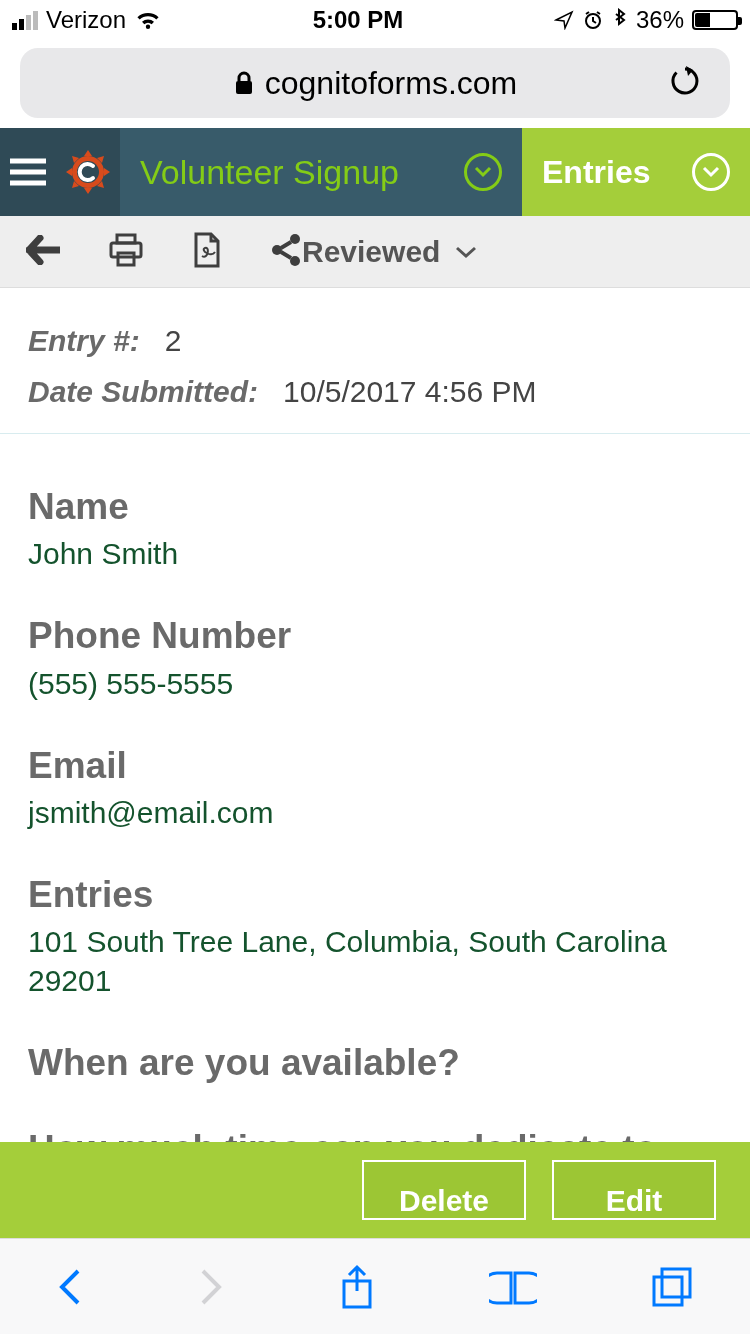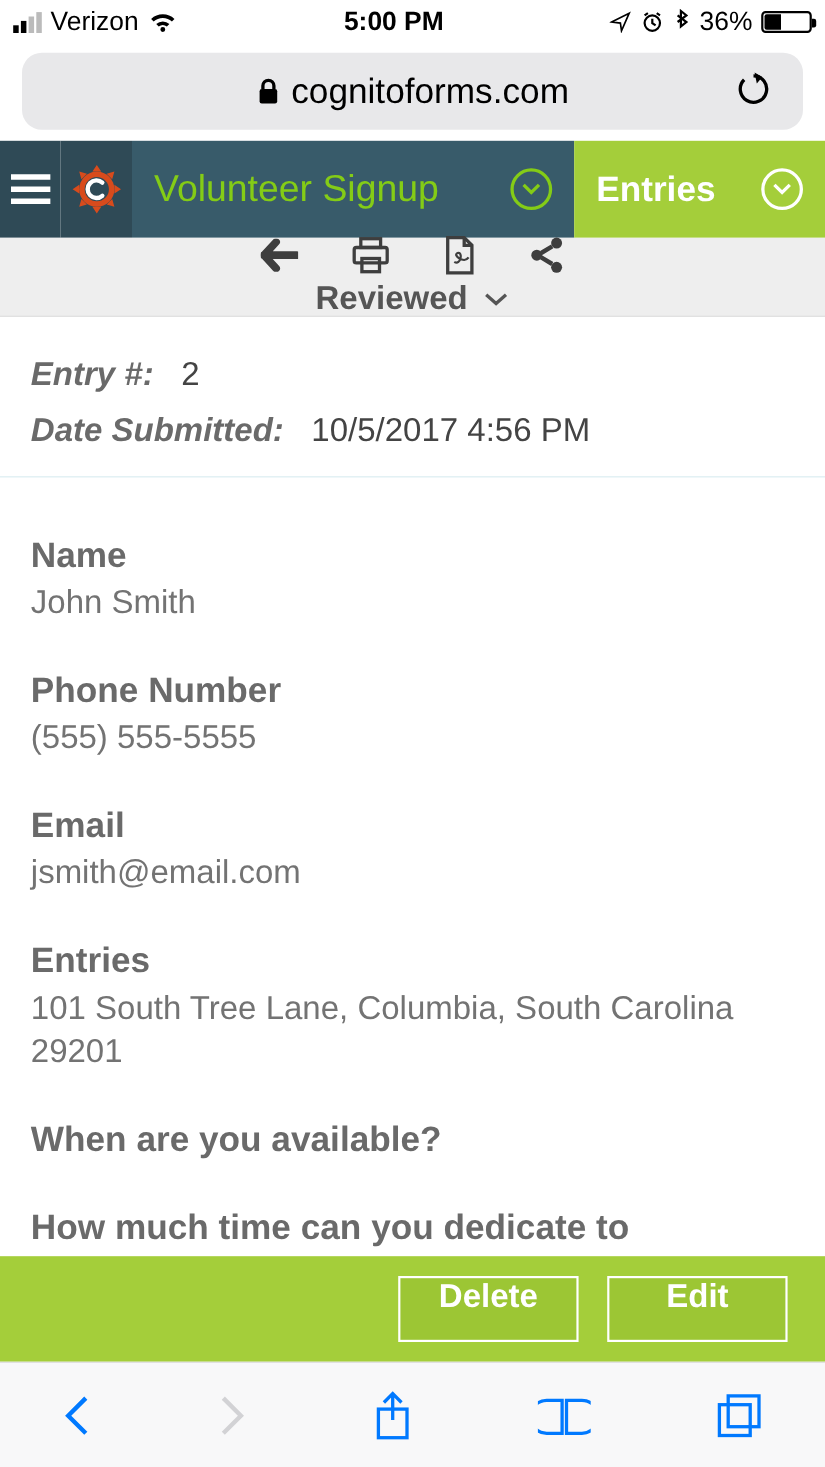--- a/index.html
+++ b/index.html
@@ -61,44 +61,43 @@
     padding:0 20px; font-size:34px; font-weight:300;
   }
   .entries-tab {
     width:228px; background:#a4ce3a; color:#fff; display:flex; align-items:center; justify-content:space-between;
     padding:0 20px; font-size:32px; font-weight:700;
   }
   .chev-circle { width:38px; height:38px; border:3px solid currentColor; border-radius:50%; display:flex; align-items:center; justify-content:center; }
   
   .toolbar {
     height:72px; background:#eeeeee; border-bottom:1px solid #ddd;
-    display:flex; align-items:center; justify-content:center;
+    display:flex; align-items:center; justify-content:flex-start;
     padding:0 26px;
-    flex-direction:column;
   }
   .toolbar-left { display:flex; gap:48px; align-items:center; color:#3e3e3e; }
   .reviewed { color:#555; font-weight:700; font-size:30px; display:flex; align-items:center; gap:14px; }
   
   .meta-row { padding: 0 28px; font-size:30px; color:#444; }
   .meta-row .lbl { font-weight:700; color:#6a6a6a;font-style:italic; }
   .meta-row.first { margin-top:36px; }
   .meta-row.second { margin-top:17px; padding-bottom:24px; border-bottom:1px solid #d8ecef; }
   .fields { padding: 10px 28px 0; }
   .field { margin-top:40px; }
-  .field .f-label { font-weight:700; color:#6a6a6a; font-size:32px; line-height:1.25; }
-  .field .f-value { color:#737373; font-size:30px; margin-top:4px; line-height:1.3; }
+  .field .f-label { font-weight:700; color:#6a6a6a; font-size:37px; line-height:1.25; }
+  .field .f-value { color:#14532d; font-size:30px; margin-top:4px; line-height:1.3; }
   
   .action-bar {
     position:absolute; left:0; right:0; bottom:96px; height:96px;
     background:#a4ce3a; display:flex; align-items:center; justify-content:flex-end;
     gap:26px; padding:0 34px;
   }
   .action-btn {
     width:164px; height:60px; border:2px solid #fff; background:#9cc634; color:#fff;
-    font-size:30px; font-weight:700; display:flex; align-items:flex-start; justify-content:center;
+    font-size:30px; font-weight:700; display:flex; align-items:flex-end; justify-content:center;
   }
   
   .safari-bar {
     position:absolute; left:0; right:0; bottom:0; height:96px;
     background:#f8f8f9; border-top:1px solid #ddd;
     display:flex; align-items:center; justify-content:space-around;
   }
   .safari-bar svg { display:block; }
   .icon-disabled { opacity:0.35; }
 </style>

